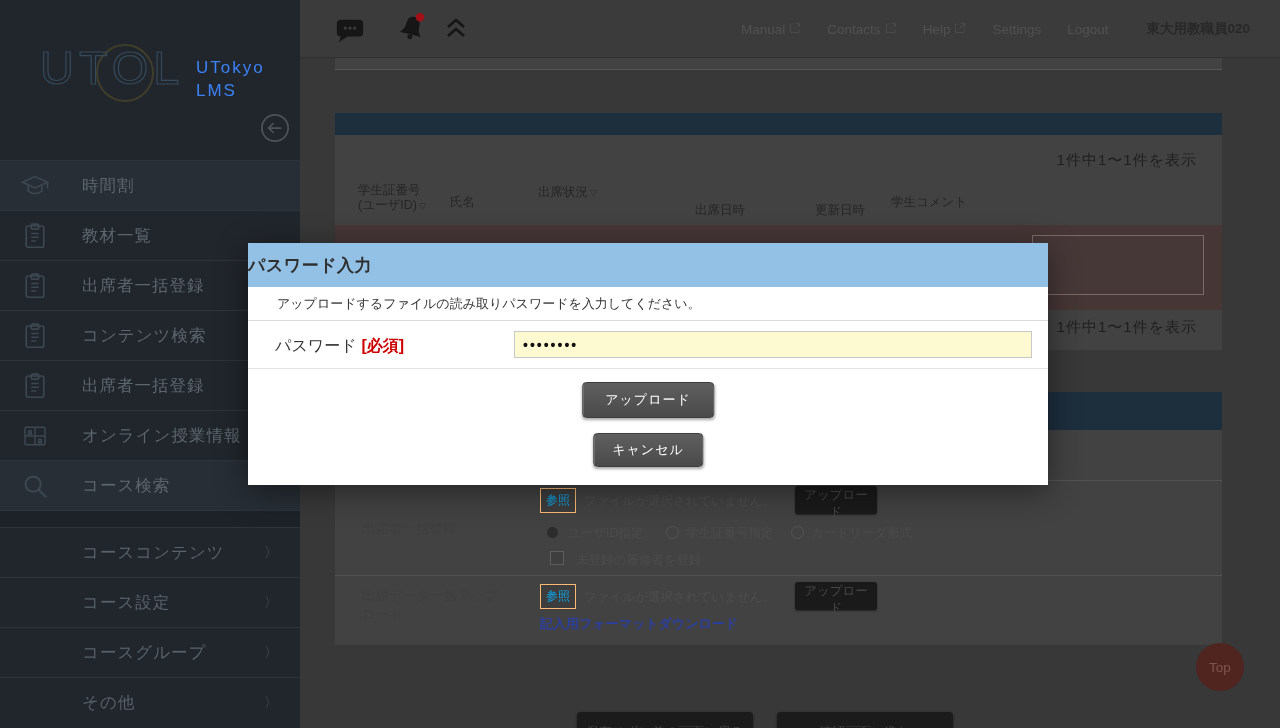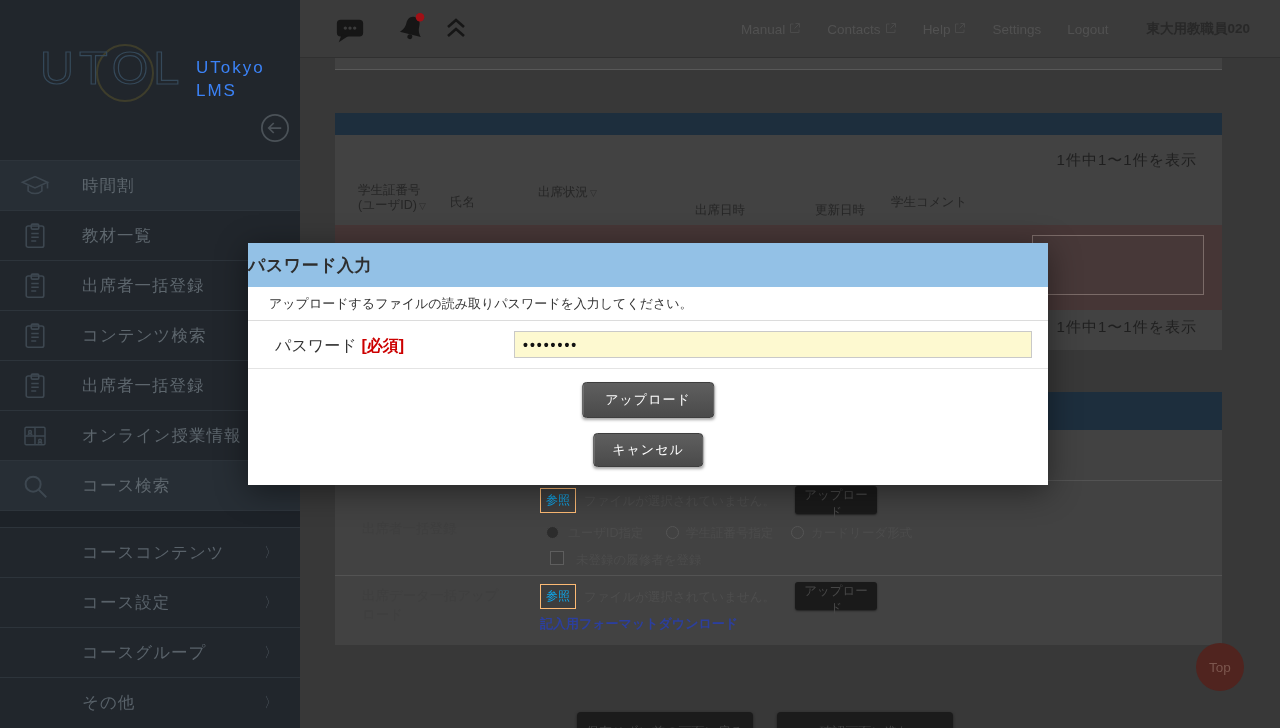--- a/index.html
+++ b/index.html
@@ -63,21 +63,21 @@
               color:#414141;font-size:13px;cursor:pointer;box-shadow:0 1px 3px rgba(0,0,0,.5);}
   #top-circle{position:absolute;left:896px;top:585px;width:48px;height:48px;border-radius:50%;
               background:var(--top_button_red,#50241f);color:#7c564e;font-size:13.5px;display:flex;
               align-items:center;justify-content:center;cursor:pointer;}
 
   
   #modal{position:absolute;left:248px;top:243px;width:800px;background:#fff;z-index:10;
          box-shadow:0 6px 30px rgba(0,0,0,.45);}
   #modal-header{height:44px;background:var(--modal_header_blue,#93c1e6);display:flex;align-items:center;
                 font-size:17px;font-weight:600;color:#2e2e2e;letter-spacing:.5px;}
-  #modal-msg{height:34px;display:flex;align-items:center;padding-left:21px;font-size:13px;color:#333;
+  #modal-msg{height:34px;display:flex;align-items:center;padding-left:29px;font-size:13px;color:#333;
              border-bottom:1px solid #dcdcdc;}
   #modal-form{position:relative;height:48px;border-bottom:1px solid #e4e4e4;}
   #pw-label{position:absolute;left:27px;top:15px;font-size:16px;color:#333;}
   #pw-required{color:var(--required_red,#c00);font-weight:bold;margin-left:5px;}
   #pw-input{position:absolute;left:266px;top:10px;width:518px;height:27px;background:var(--input_required_bg,#fdf9d0);
             border:1px solid #c9c9c9;font-size:14px;font-weight:bold;letter-spacing:2px;padding:0 8px;color:#111;outline:none;}
   #modal-actions{height:116px;position:relative;}
   .modal-btn{position:absolute;left:50%;transform:translateX(-50%);background:linear-gradient(#5f5f5f,#4a4a4a);
              color:#fff;font-size:13px;border:1px solid #3e3e3e;border-radius:4px;cursor:pointer;
              box-shadow:0 2px 3px rgba(0,0,0,.35);letter-spacing:1px;}

